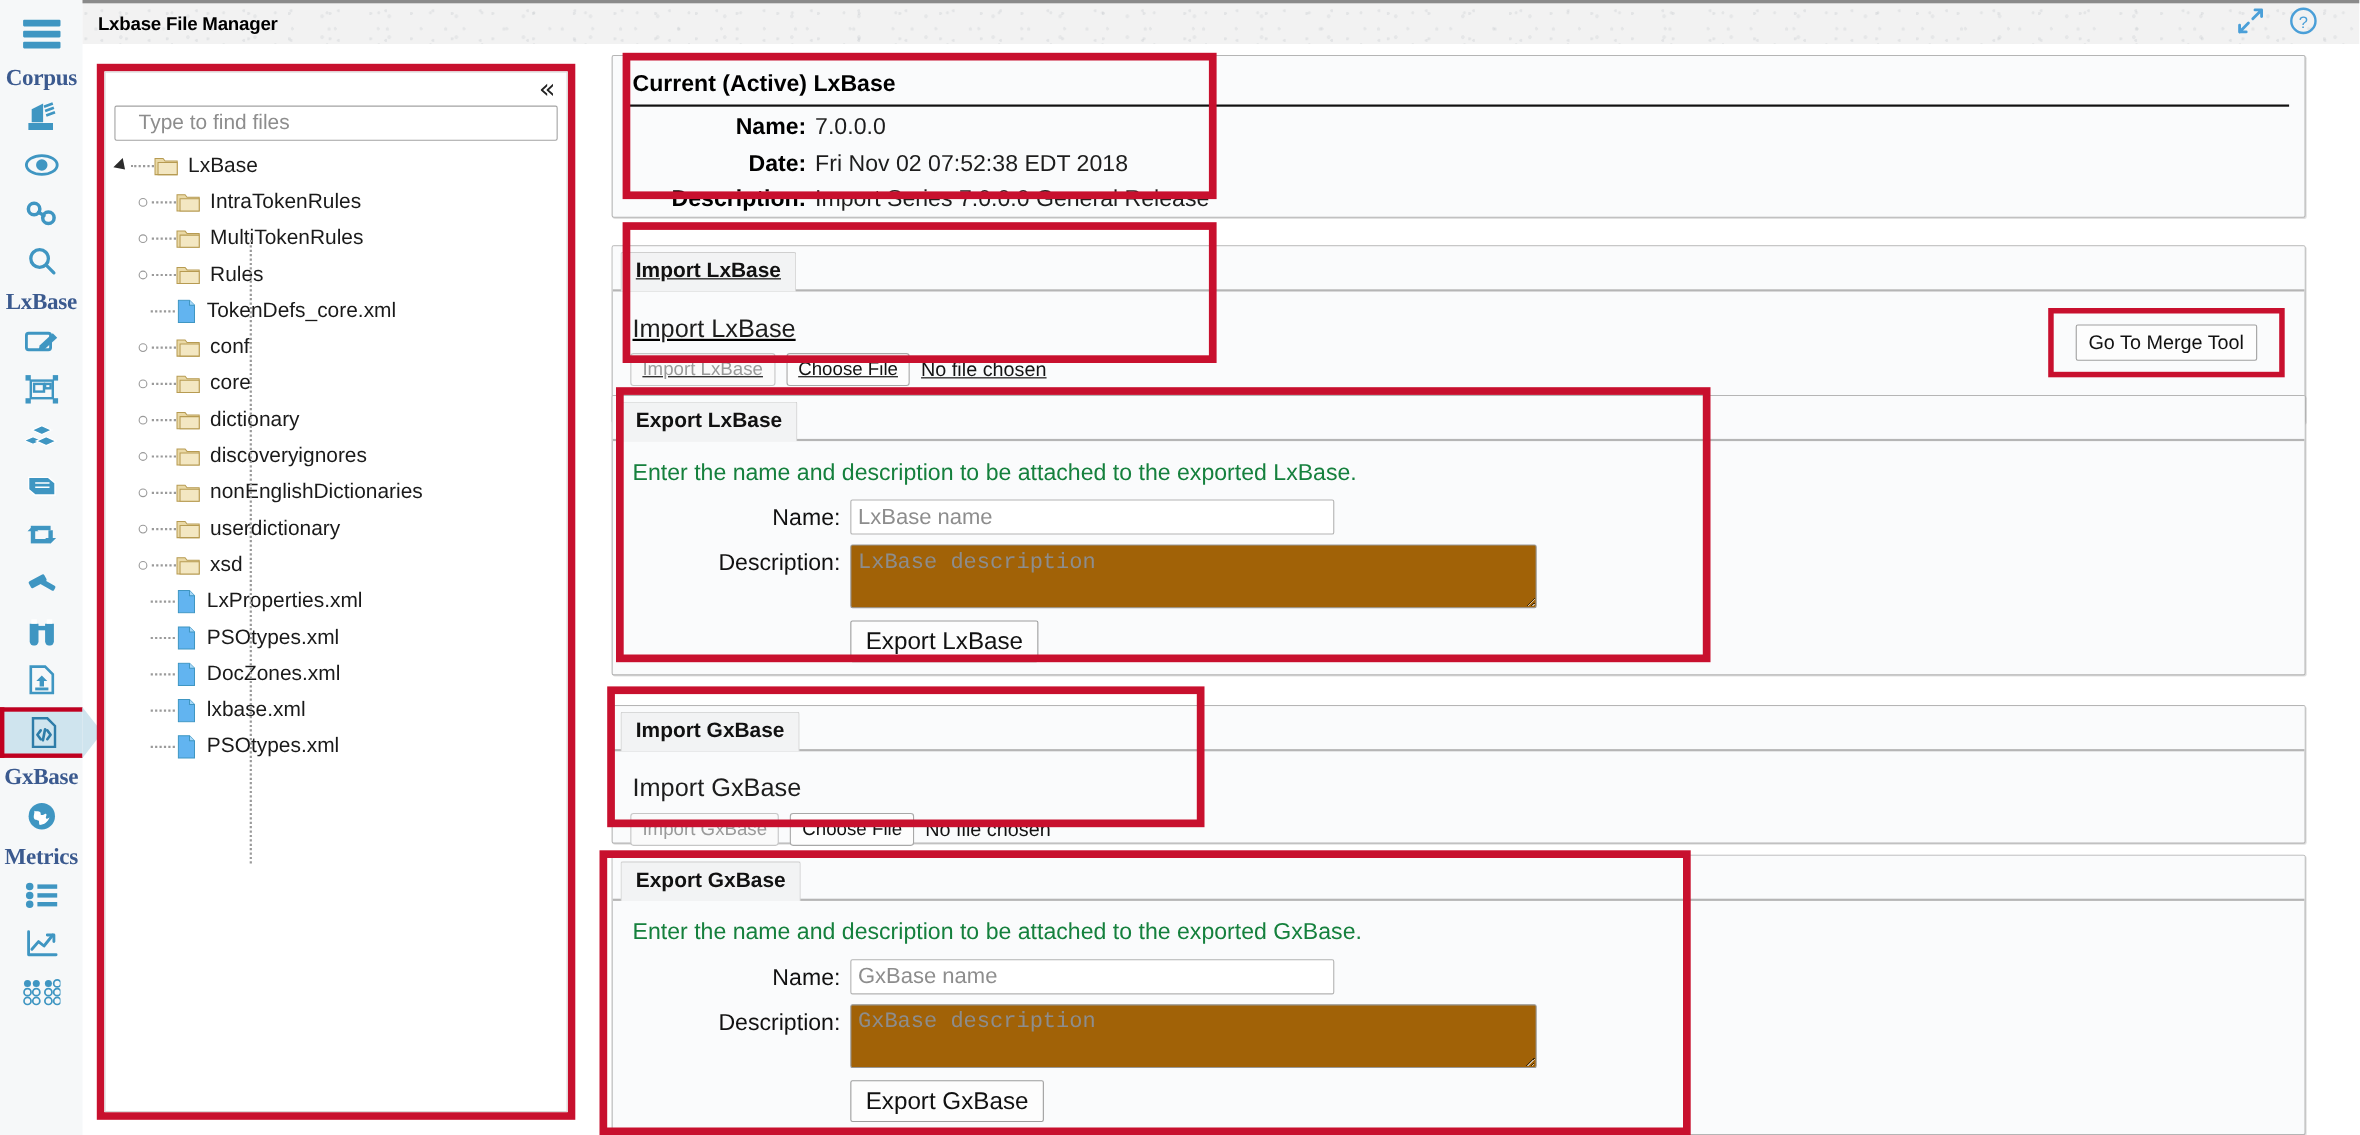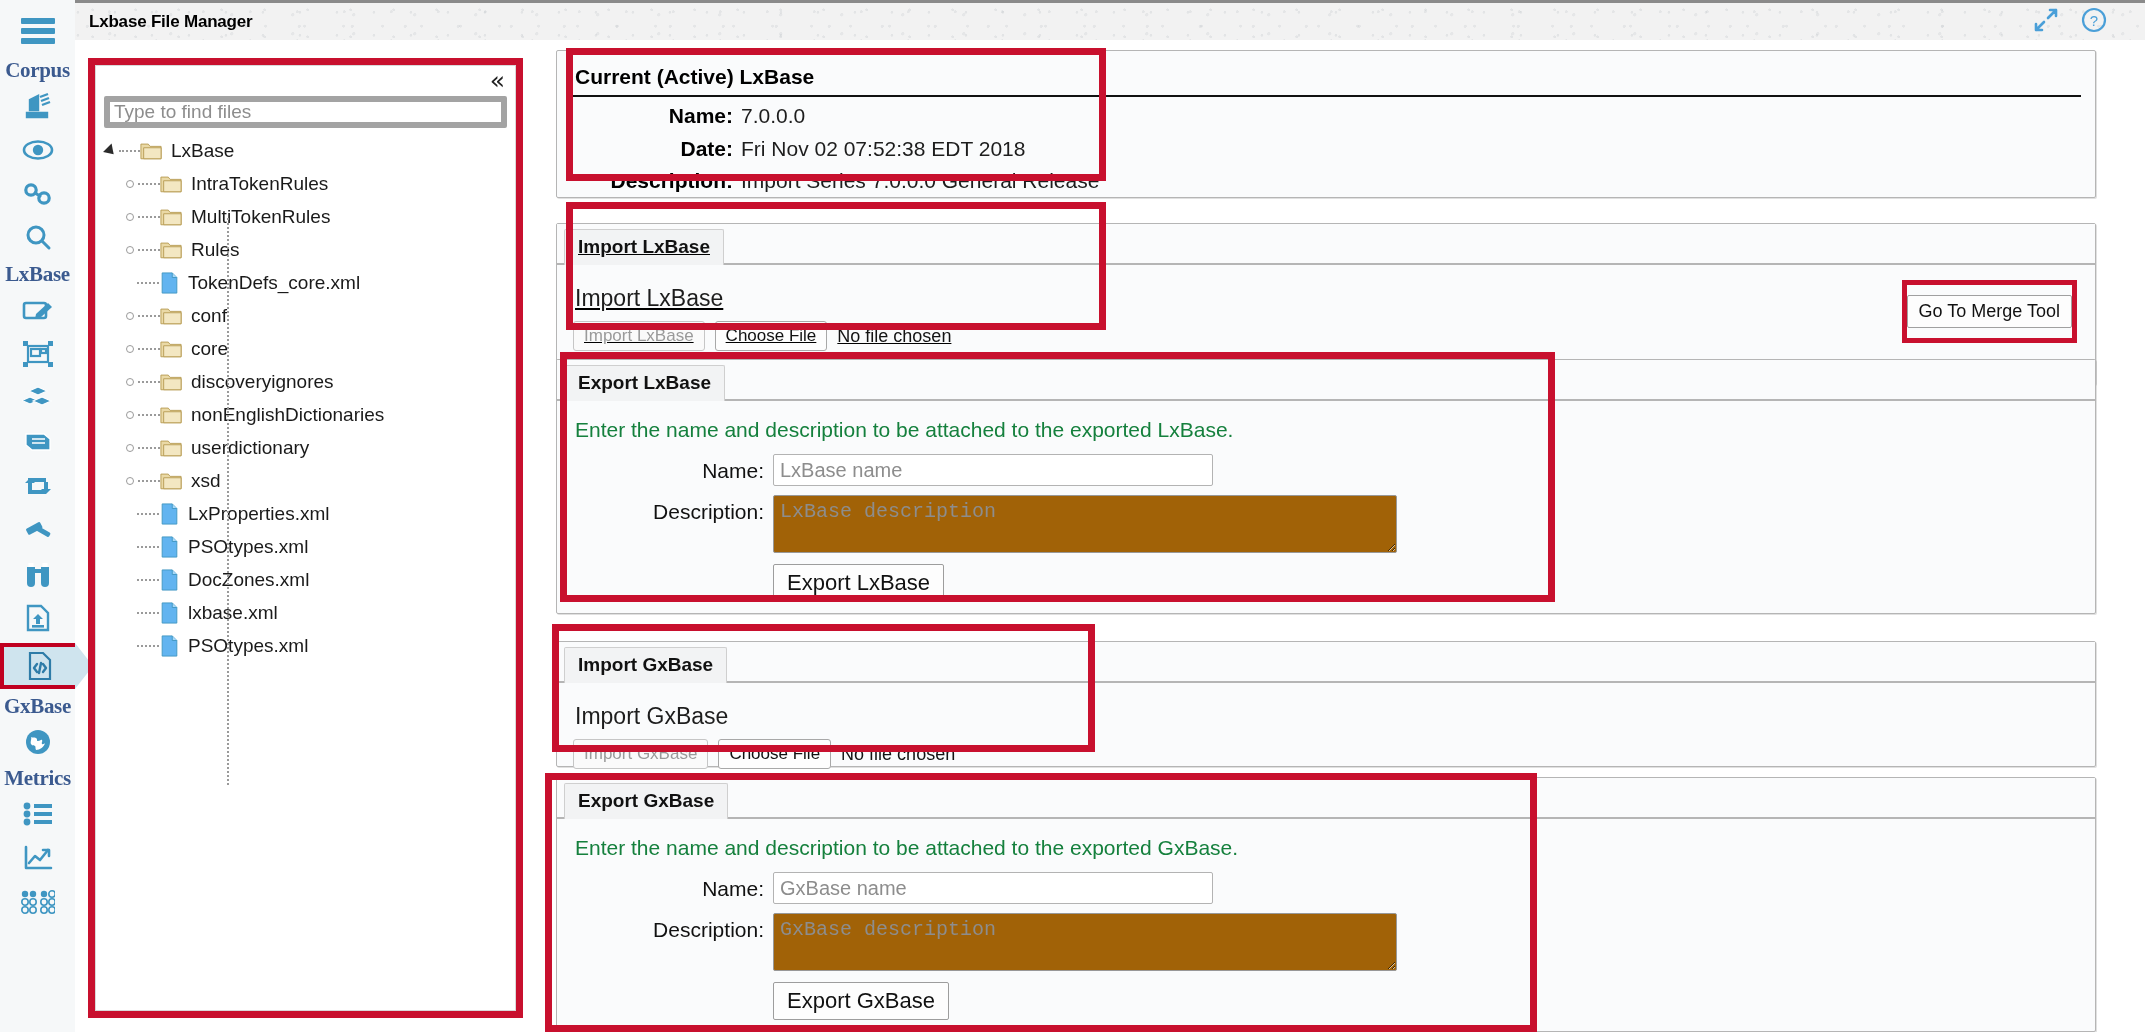--- a/index.html
+++ b/index.html
@@ -106,24 +106,24 @@
   .tree-collapse {
     position: absolute; right: 10px; top: 2px;
     font-size: 25px; color: #222; line-height: 1;
     font-family: "DejaVu Sans", sans-serif;
     cursor: pointer;
   }
   .tree-search {
     margin: 30px 8px 0 8px;
     width: calc(100% - 16px);
     height: 32px;
-    border: 6px solid #a3a3a3;
+    border: 1px solid #a3a3a3;
     border-radius: 2px;
     font-size: 19px;
-    padding: 2px 4px;
+    padding: 2px 21px;
     color: #333;
     outline: none;
     background: #fff;
   }
   .tree-search::placeholder { color: #8d8d8d; }
   .tree-body { padding: 6px 0 0 0; }
   .tree-row {
     display: flex; align-items: center;
     height: 33px;
     font-size: 19px;
@@ -249,21 +249,21 @@
     font-size: 22px; padding: 5px 13px;
     background: #fdfdfd; border: 1px solid #9d9d9d; border-radius: 2px;
     color: #111; cursor: pointer;
     font-family: "Liberation Sans", sans-serif;
   }
 
   
   .merge-wrap {
     position: absolute; right: 18px; top: 56px;
     border: 5px solid #c8102e;
-    padding: 10px 0;
+    padding: 10px 20px;
   }
   .btn-merge {
     font-size: 18px; padding: 5px 11px;
     background: #fdfdfd; border: 1px solid #a0a0a0; border-radius: 2px;
     color: #111; cursor: pointer;
     font-family: "Liberation Sans", sans-serif;
     white-space: nowrap;
   }
 
   
@@ -597,20 +597,33 @@
             <span class="tw">
               <span class="circ"></span>
               <span class="dash"></span>
             </span>
             <span style="display: inline-flex;">
               <svg class="icon-folder" viewBox="0 0 24 20">
                 <path d="M1 3h8l2 2.5h12V19H1z" fill="#ead9a6" stroke="#b79b52" stroke-width="1"></path>
                 <path d="M4 7h19v12H4z" fill="#f3e7c2" stroke="#b79b52" stroke-width="1"></path>
               </svg>
             </span>
+            <span>dictionary</span>
+          </div>
+          <div class="tree-row child">
+            <span class="tw">
+              <span class="circ"></span>
+              <span class="dash"></span>
+            </span>
+            <span style="display: inline-flex;">
+              <svg class="icon-folder" viewBox="0 0 24 20">
+                <path d="M1 3h8l2 2.5h12V19H1z" fill="#ead9a6" stroke="#b79b52" stroke-width="1"></path>
+                <path d="M4 7h19v12H4z" fill="#f3e7c2" stroke="#b79b52" stroke-width="1"></path>
+              </svg>
+            </span>
             <span>discoveryignores</span>
           </div>
           <div class="tree-row child">
             <span class="tw">
               <span class="circ"></span>
               <span class="dash"></span>
             </span>
             <span style="display: inline-flex;">
               <svg class="icon-folder" viewBox="0 0 24 20">
                 <path d="M1 3h8l2 2.5h12V19H1z" fill="#ead9a6" stroke="#b79b52" stroke-width="1"></path>

